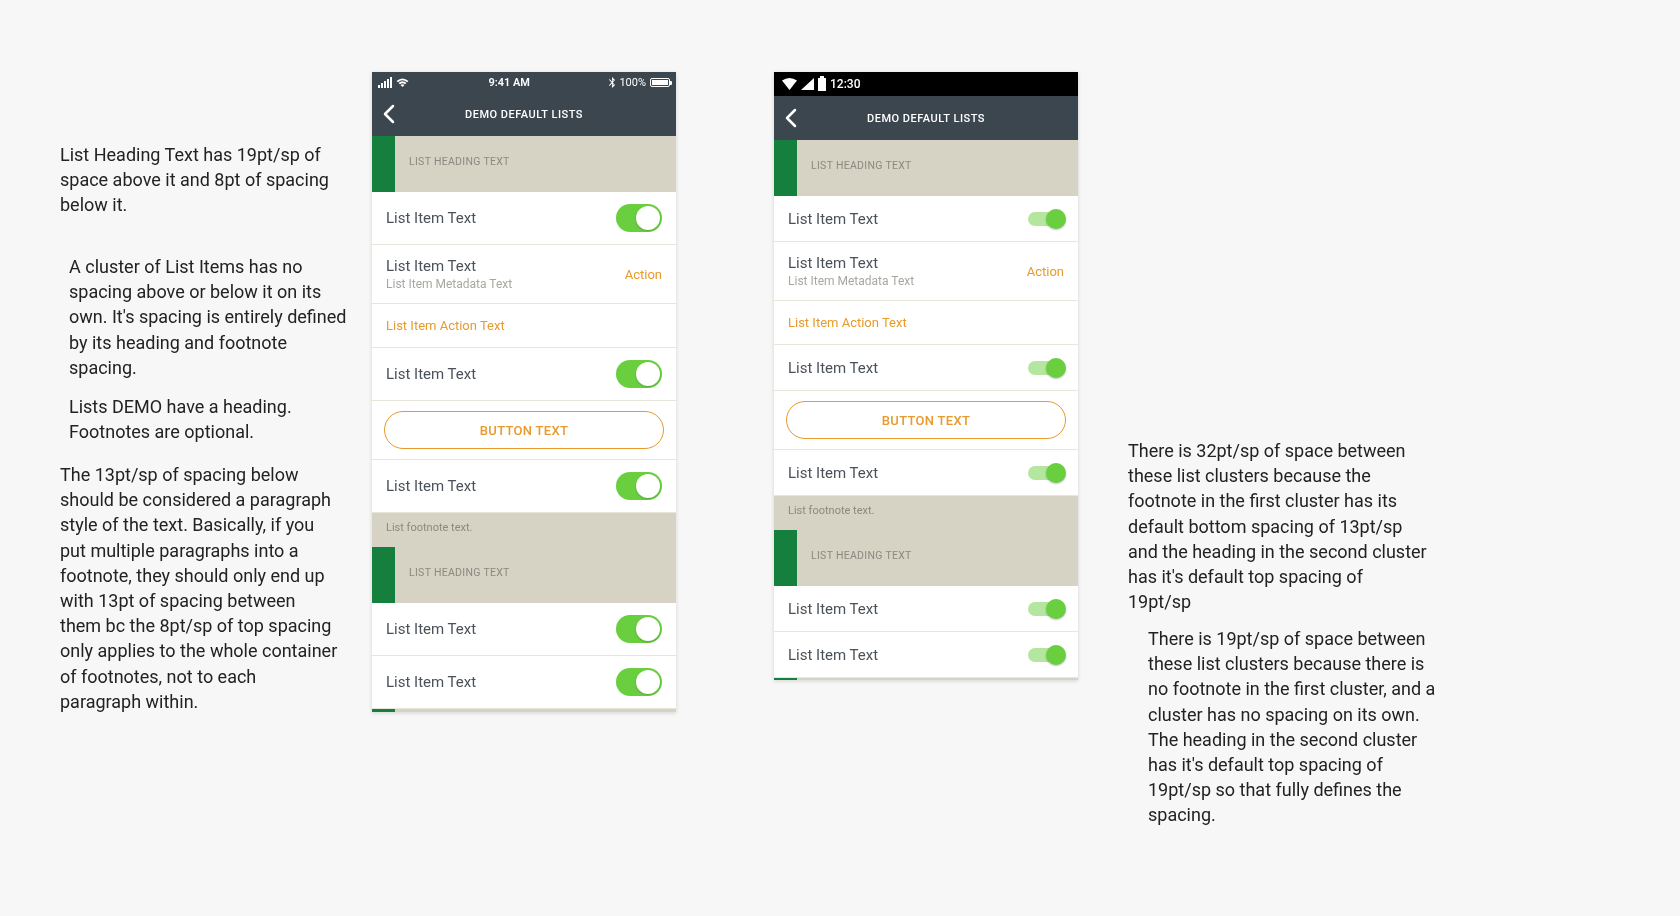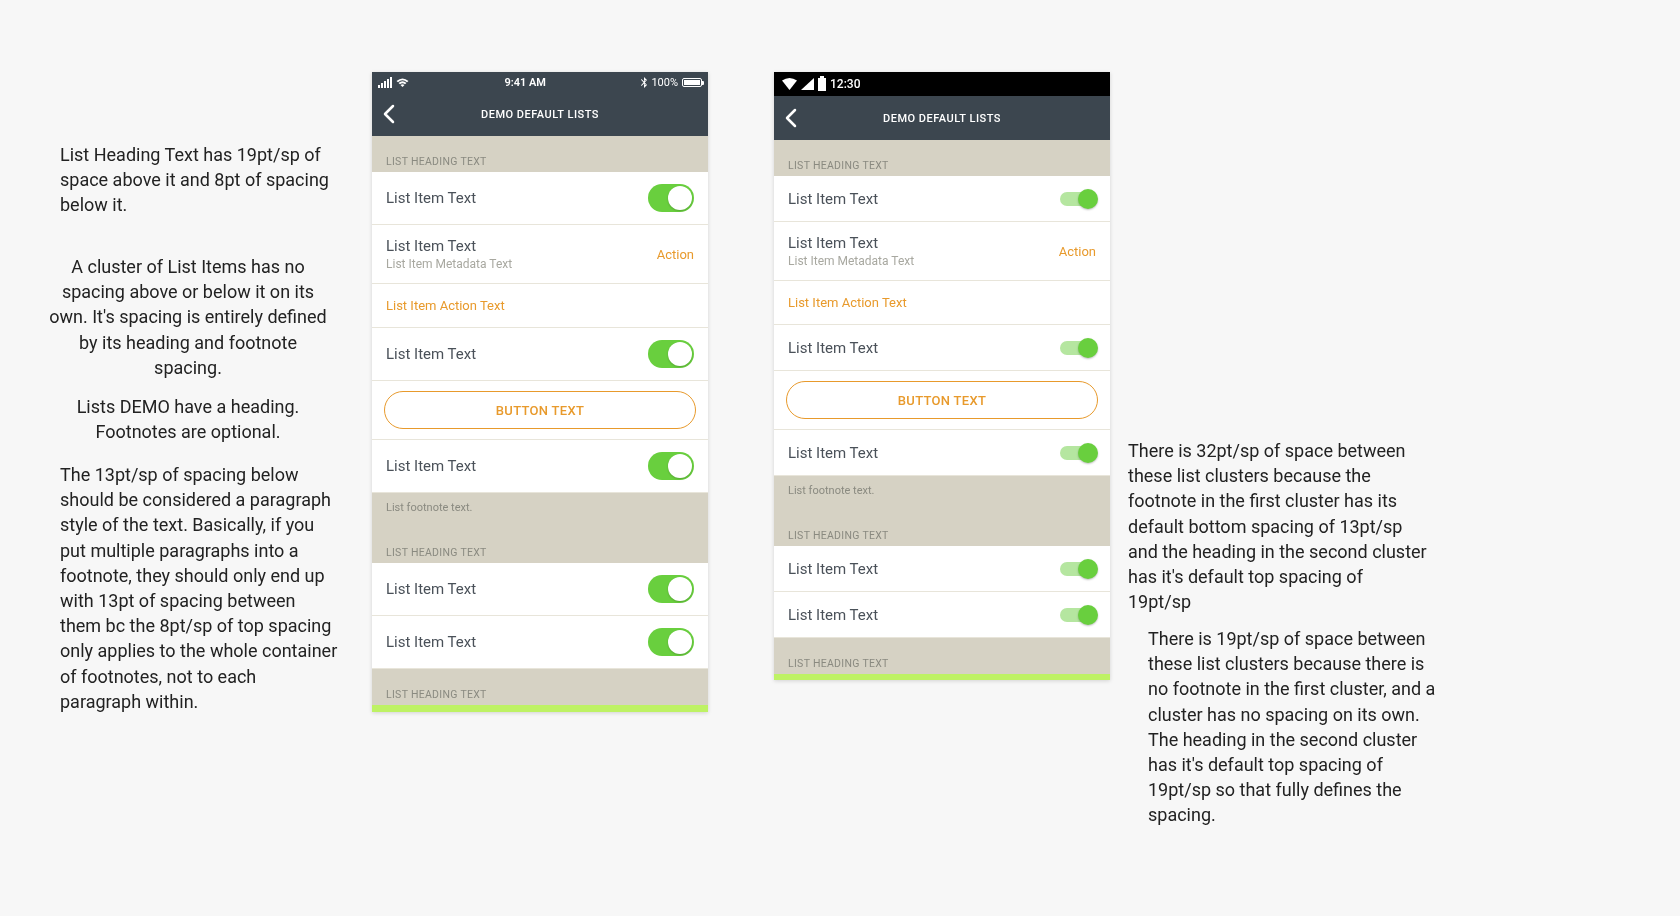--- a/index.html
+++ b/index.html
@@ -21,22 +21,22 @@
     font-size: 18px;
     line-height: 1.4;
     color: #222;
     width: 280px;
   }
   .note p + p { margin-top: 14px; }
 
   
   .phone {
     position: absolute;
-    width: 336px;
-    background: #bef264;
+    width: 304px;
+    background: #15803d;
     box-shadow: 0 1px 4px rgba(0,0,0,0.15);
     overflow: hidden;
   }
 
   
   .statusbar-ios {
     height: 20px;
     background: #3c464f;
     color: #fff;
     display: flex;
@@ -82,23 +82,24 @@
     text-align: center;
     font-size: 11px;
     letter-spacing: 0.5px;
     font-weight: 500;
   }
 
   
   .list-heading {
     font-size: 10.5px;
     color: #8a8a80;
-    padding: 19px 14px 4px 14px;
+    padding: 19px 14px 24px 14px;
     letter-spacing: 0.3px;
     background: #d6d2c4;
+    margin-left: 23px;
   }
   .list-item {
     background: #fff;
     border-bottom: 1px solid #e8e5da;
     padding: 12px 14px;
     display: flex;
     align-items: center;
     justify-content: space-between;
     min-height: 46px;
   }
@@ -215,21 +216,21 @@
   .battery-android::before { content:''; position:absolute; top:-2px; left:2px; width:4px; height:2px; background:#fff; }
 </style>
 </head>
 <body>
 
 <div class="canvas">
 
   <div class="note" style="left:60px; top:142px;">
     <p>List Heading Text has 19pt/sp of space above it and 8pt of spacing below it.</p>
   </div>
-  <div class="note" style="left:48px; top:254px;text-align:center;">
+  <div class="note" style="left:69px; top:254px;">
     <p>A cluster of List Items has no spacing above or below it on its own. It's spacing is entirely defined by its heading and footnote spacing.</p>
     <p>Lists DEMO have a heading. Footnotes are optional.</p>
   </div>
   <div class="note" style="left:60px; top:462px;">
     <p>The 13pt/sp of spacing below should be considered a paragraph style of the text. Basically, if you put multiple paragraphs into a footnote, they should only end up with 13pt of spacing between them bc the 8pt/sp of top spacing only applies to the whole container of footnotes, not to each paragraph within.</p>
   </div>
 
   <div class="note" style="left:1128px; top:438px; width:300px;">
     <p>There is 32pt/sp of space between these list clusters because the footnote in the first cluster has its default bottom spacing of 13pt/sp and the heading in the second cluster has it's default top spacing of 19pt/sp</p>
   </div>

